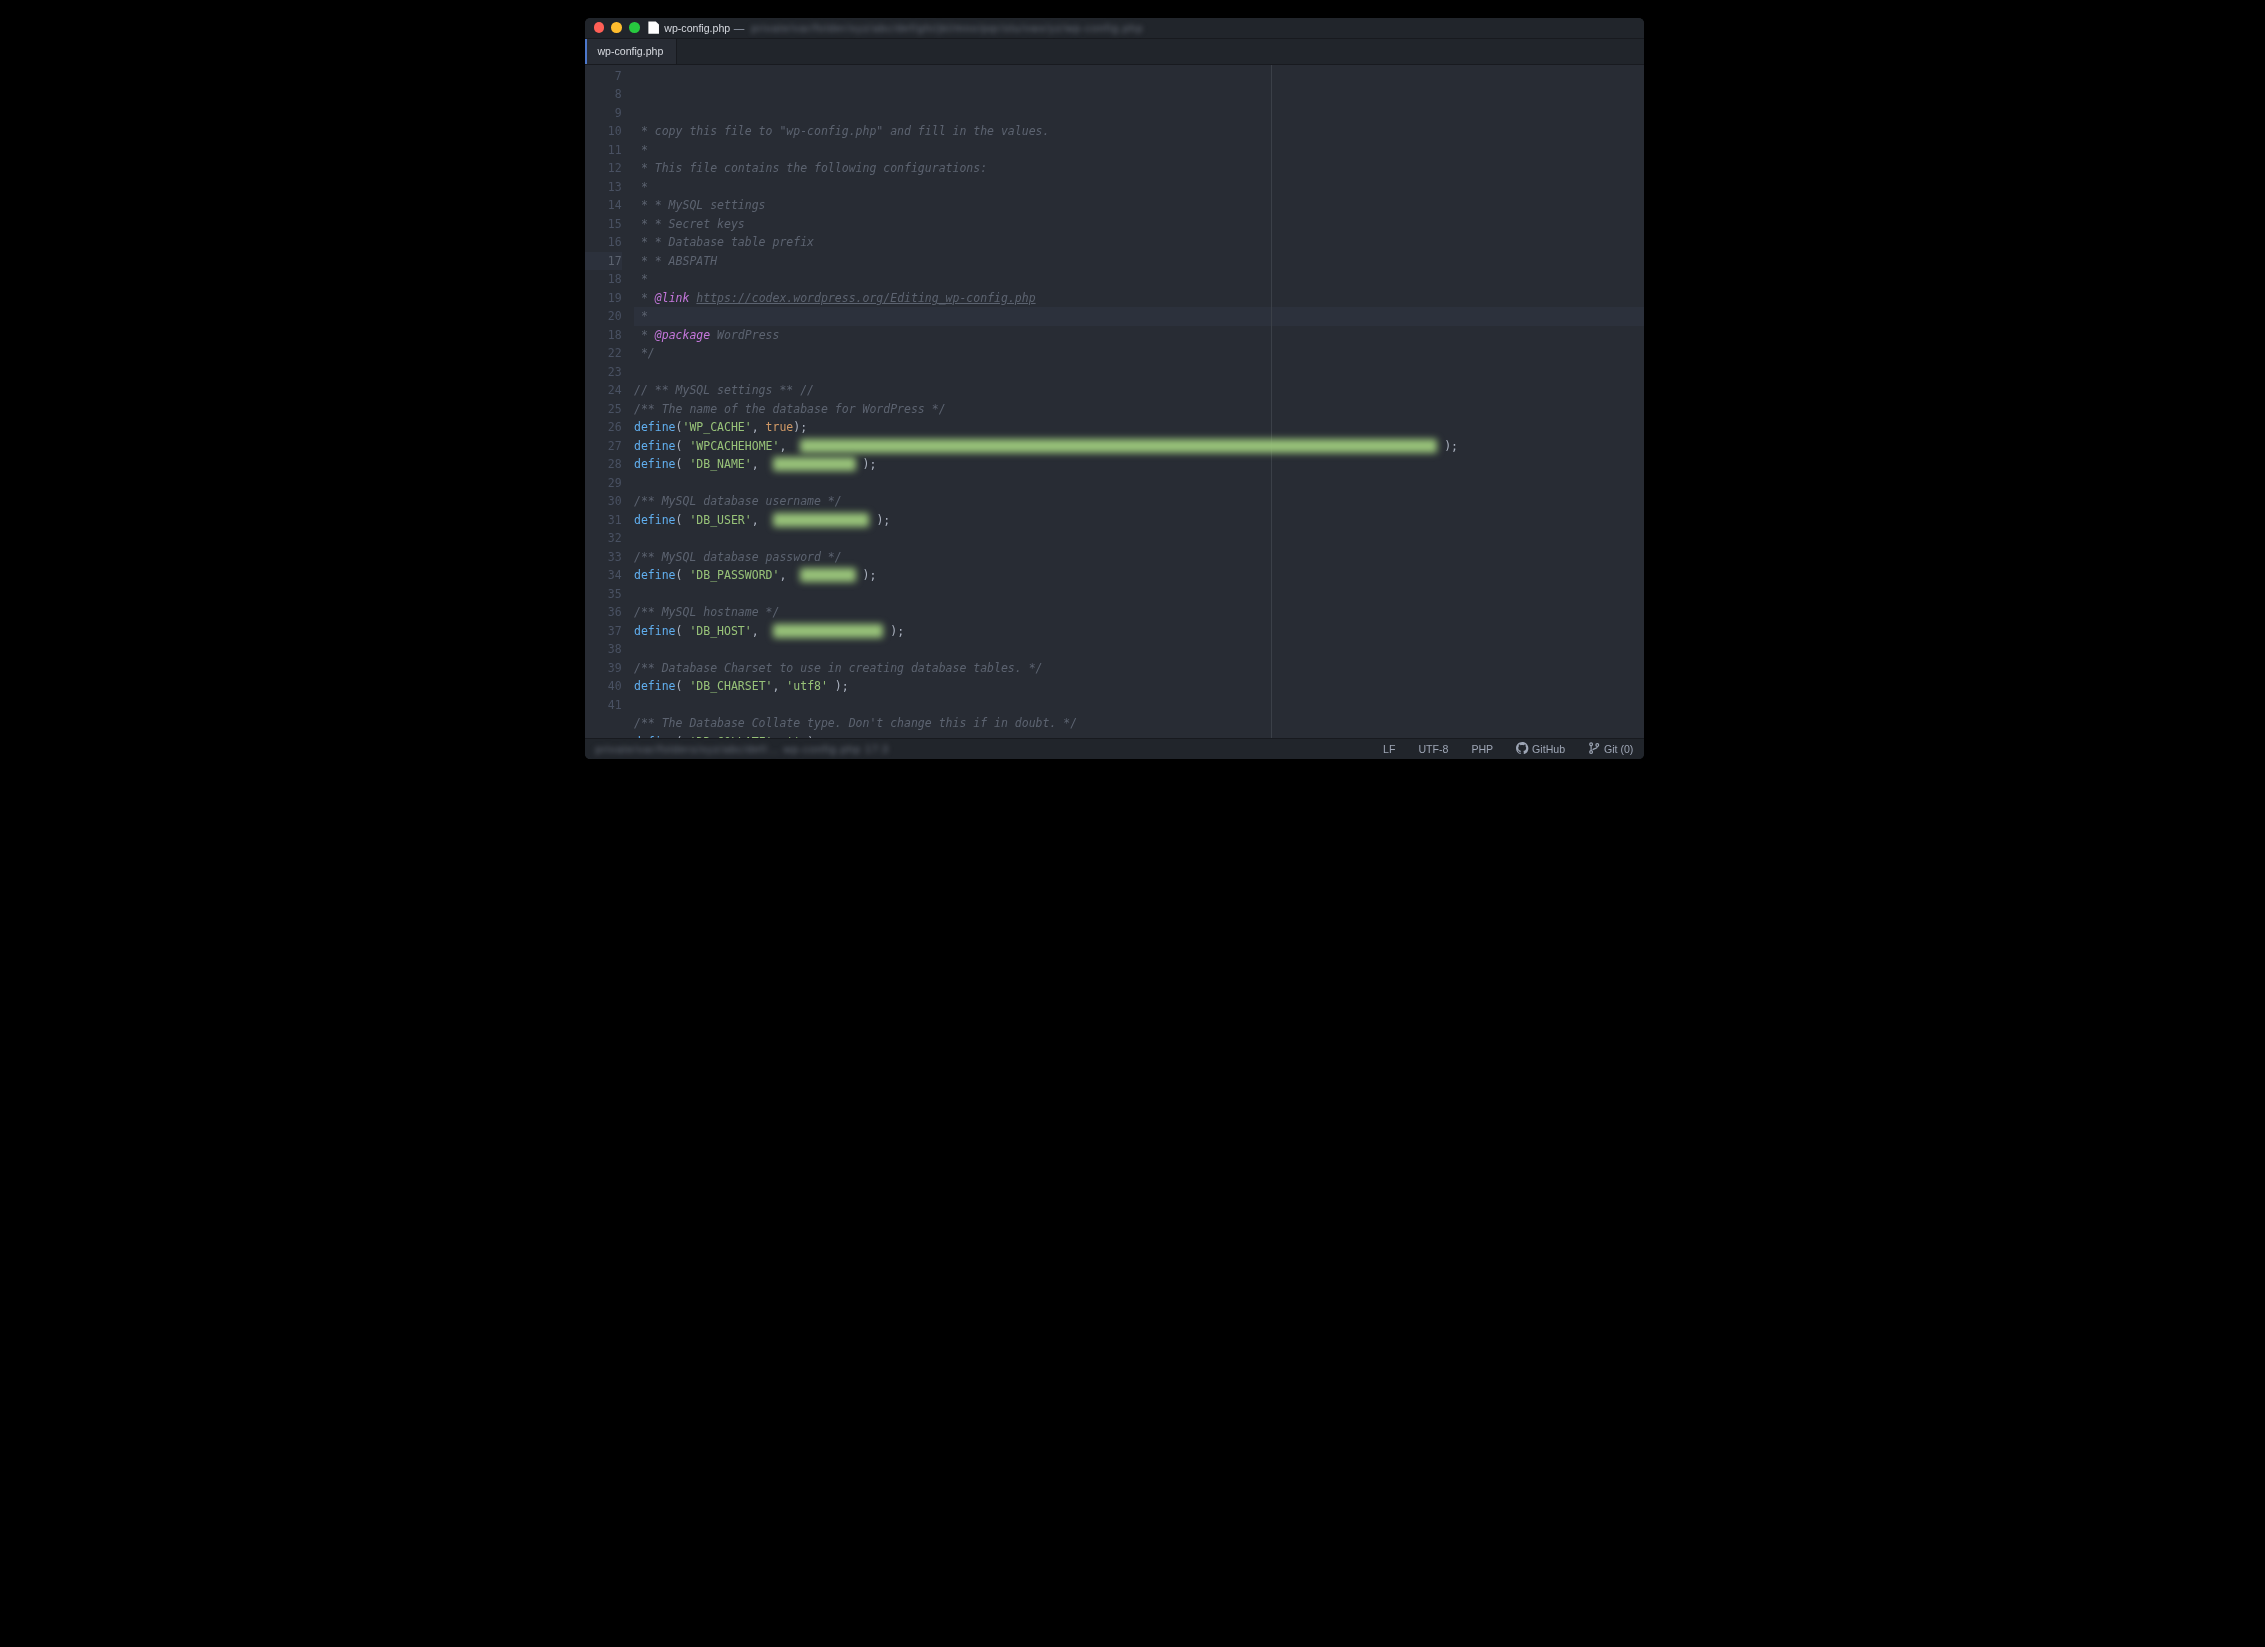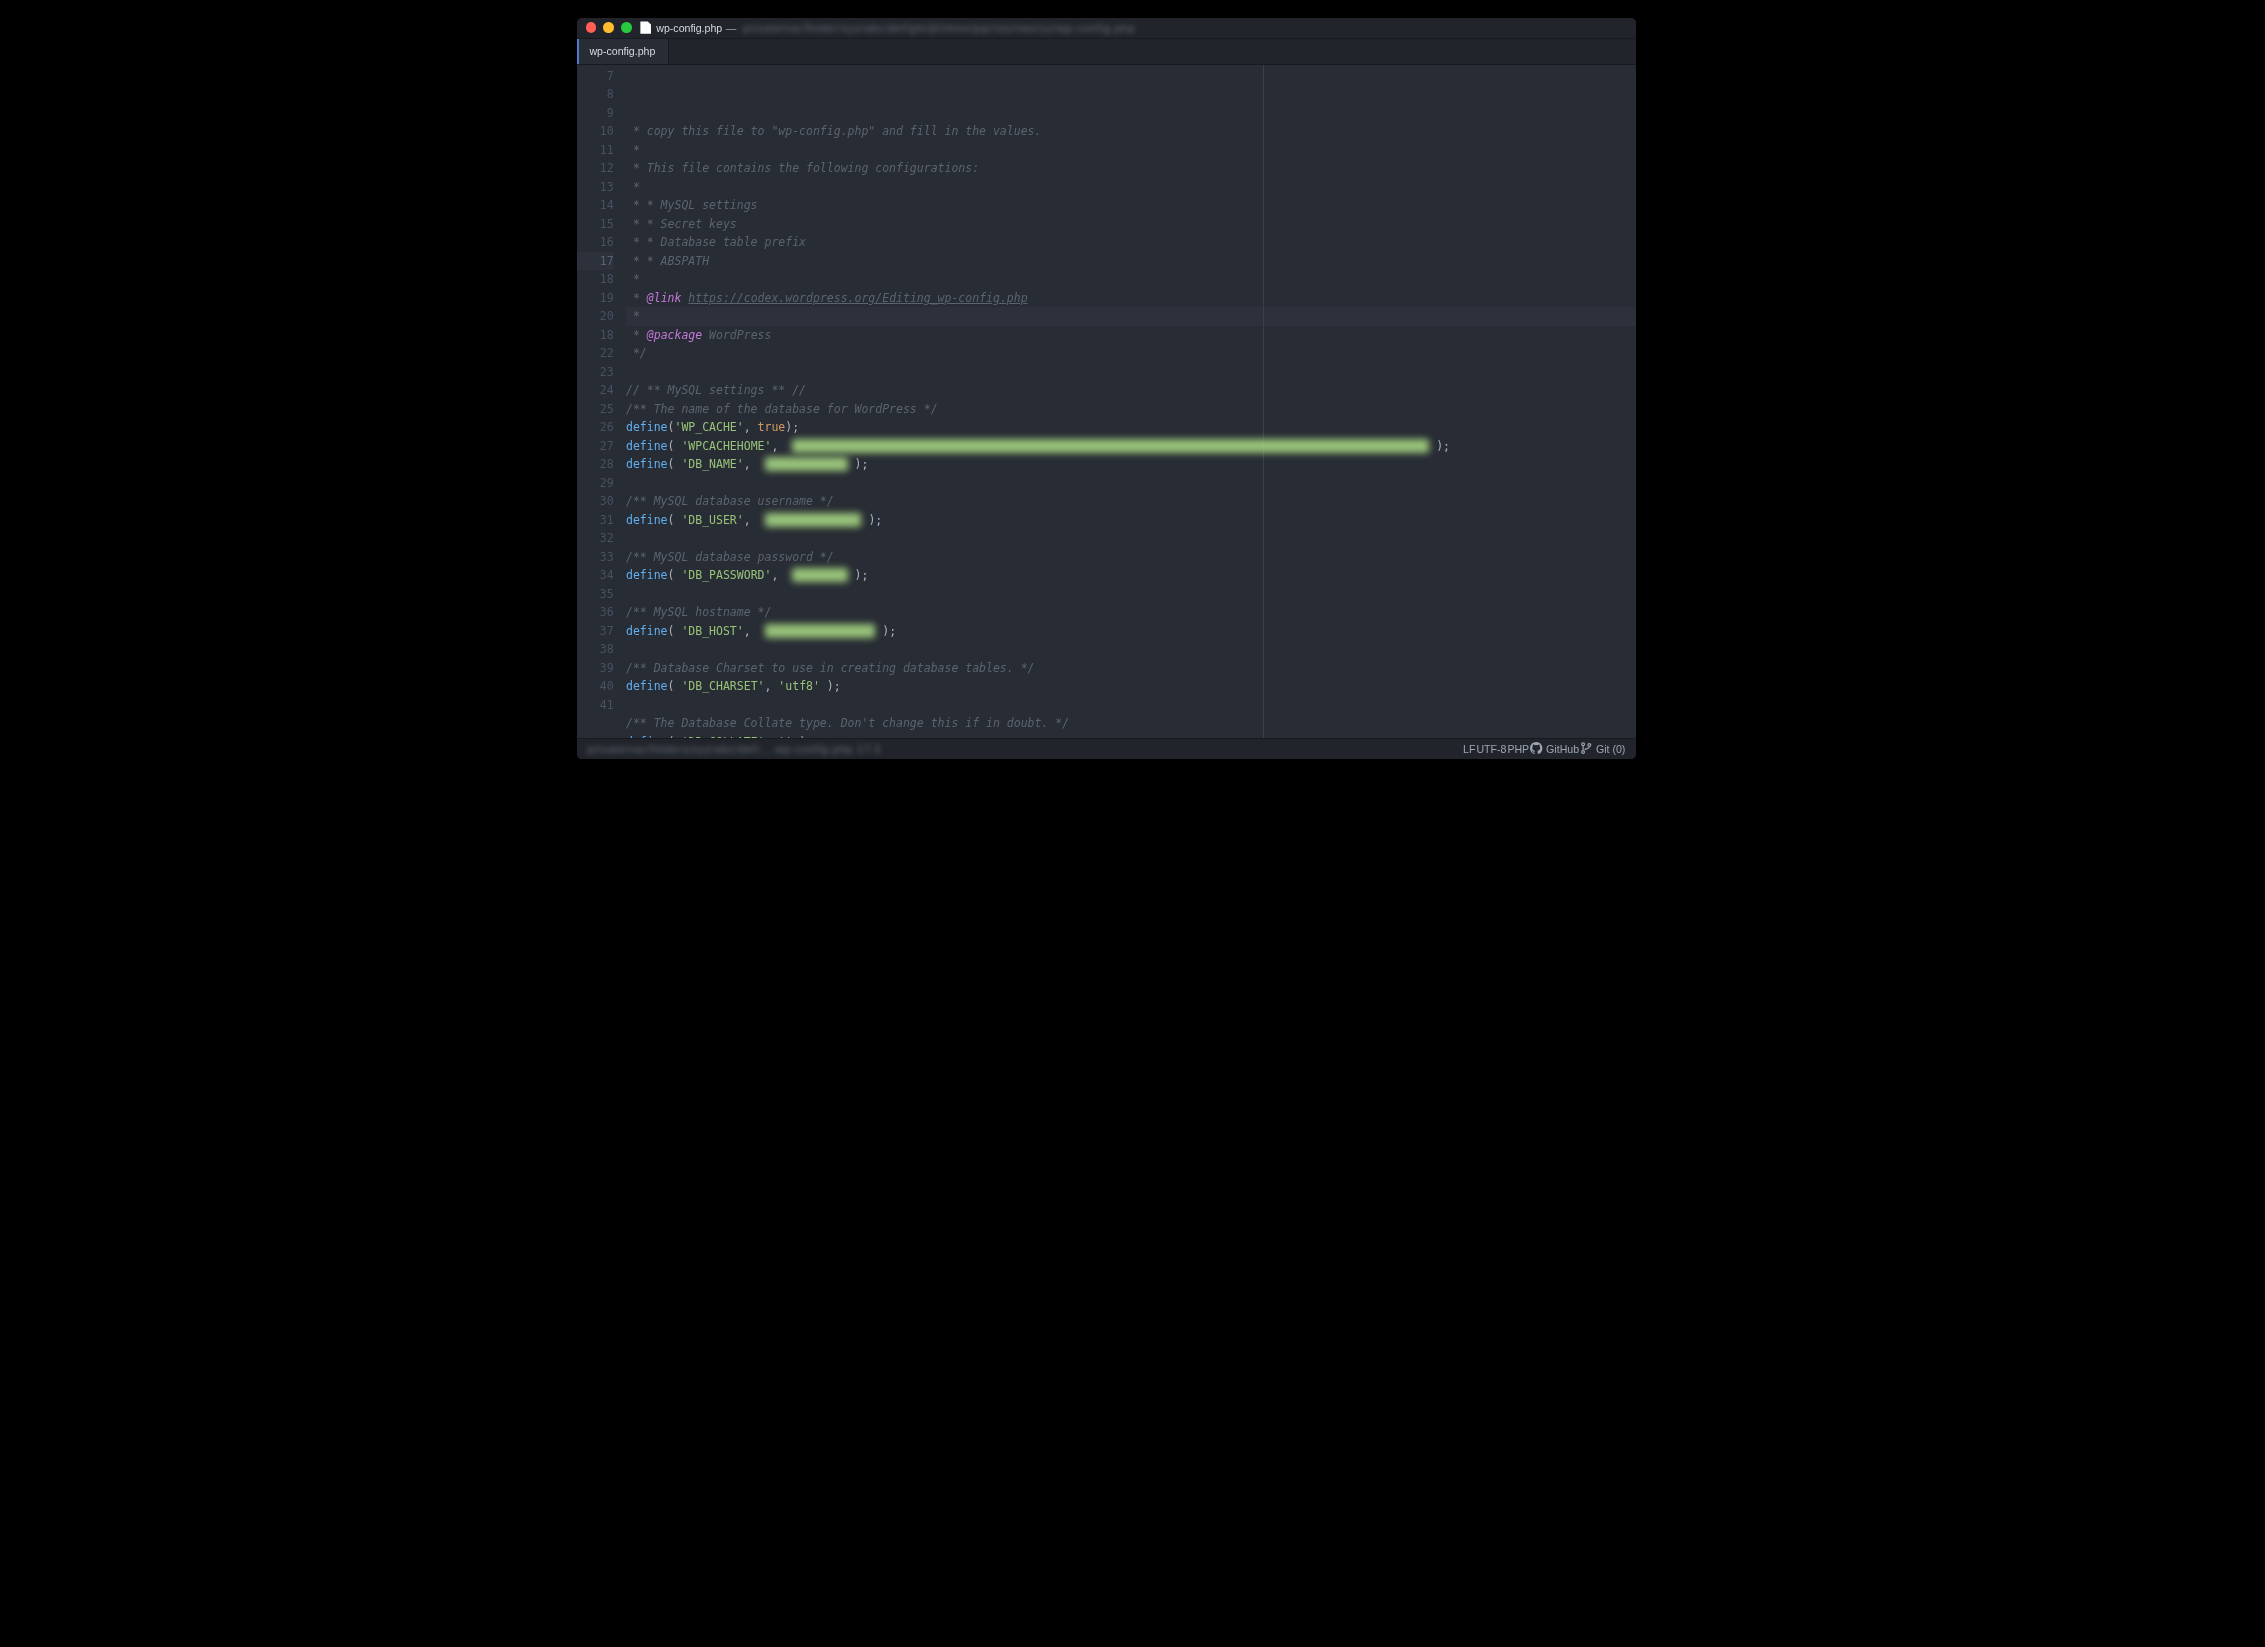--- a/index.html
+++ b/index.html
@@ -1,20 +1,20 @@
 <!DOCTYPE html>
 <html style="font-size:14px"><head>
 <meta charset="utf-8">
 <style>
   * { margin: 0; padding: 0; box-sizing: border-box; }
   html, body { width: 100%; height: 100%; background: #000; font-family: -apple-system, BlinkMacSystemFont, "Segoe UI", sans-serif; }
   .stage { width: 1133px; height: 824px; margin: 0 auto; background: #000; position: relative; }
   .window {
     position: absolute;
-    left: 11px; top: 17.6px;
+    left: 19px; top: 17.6px;
     width: 1059px; height: 741px;
     background: #282c34;
     border-radius: 5.3px;
     overflow: hidden;
     box-shadow: 0 8.8px 35px rgba(0,0,0,0.6);
     display: flex;
     flex-direction: column;
   }
   .titlebar {
     height: 21px;
@@ -106,21 +106,21 @@
     height: 21px;
     background: #21252b;
     border-top: 0.9px solid #181a1f;
     display: flex;
     align-items: center;
     font-size: 10.6px;
     color: #9da5b4;
     padding: 0 10.6px;
   }
   .status-left { flex: 1; filter: blur(2.6px); color: #6b717d; letter-spacing: 0.9px; white-space: nowrap; overflow: hidden; }
-  .status-right { display: flex; gap: 1px; align-items: center; }
+  .status-right { display: flex; gap: 23px; align-items: center; }
   .status-item { display: flex; align-items: center; gap: 3.5px; cursor: pointer; }
   .gh-icon { width: 12.4px; height: 12.4px; }
   .branch-icon { width: 12.4px; height: 12.4px; }
 </style>
 </head>
 <body>
 
 <div class="stage">
   <div class="window">
 

